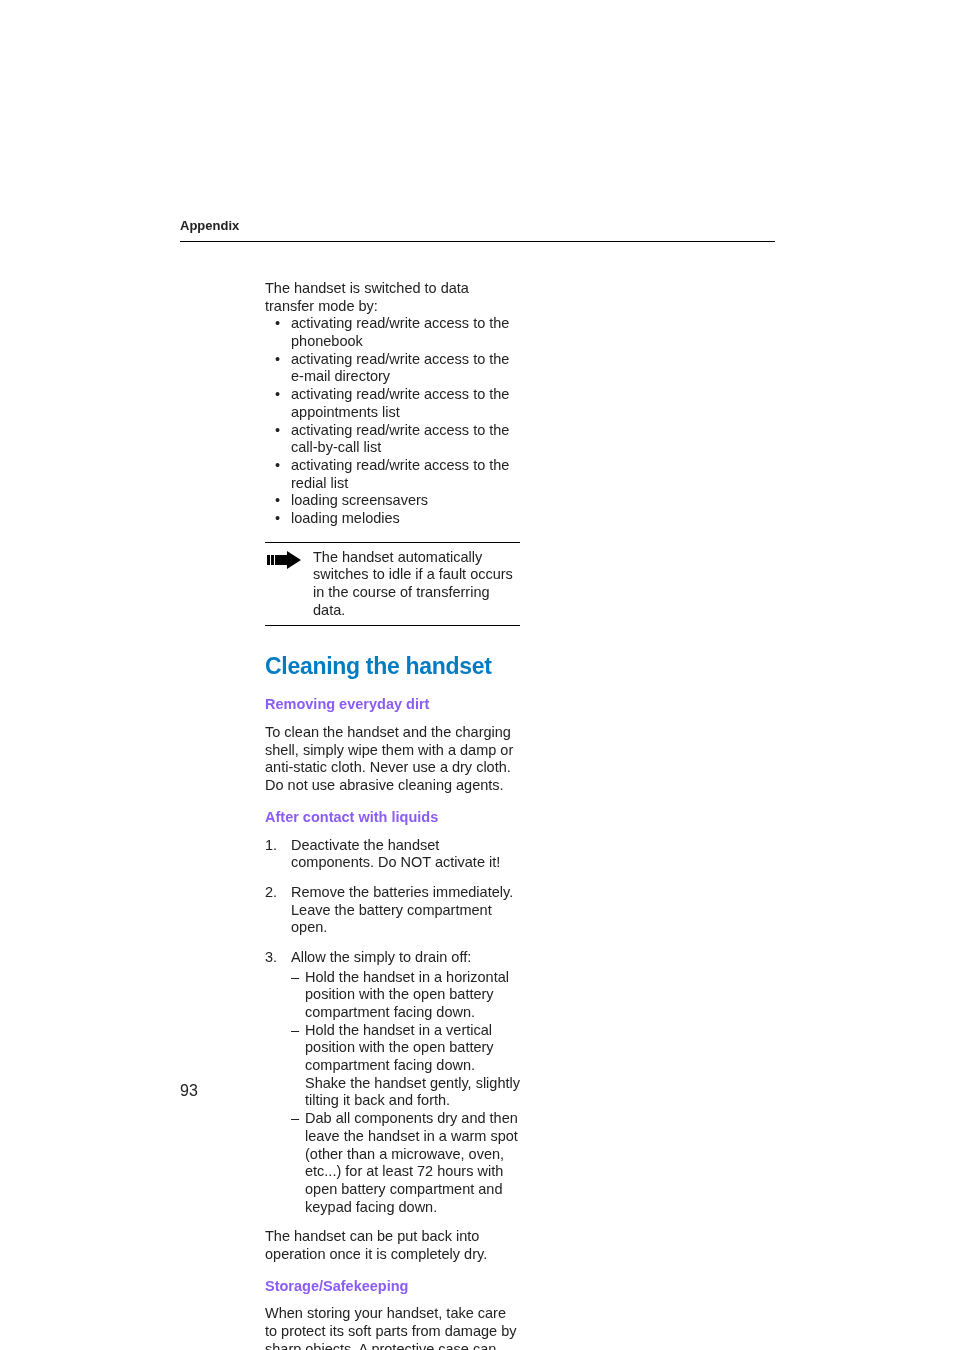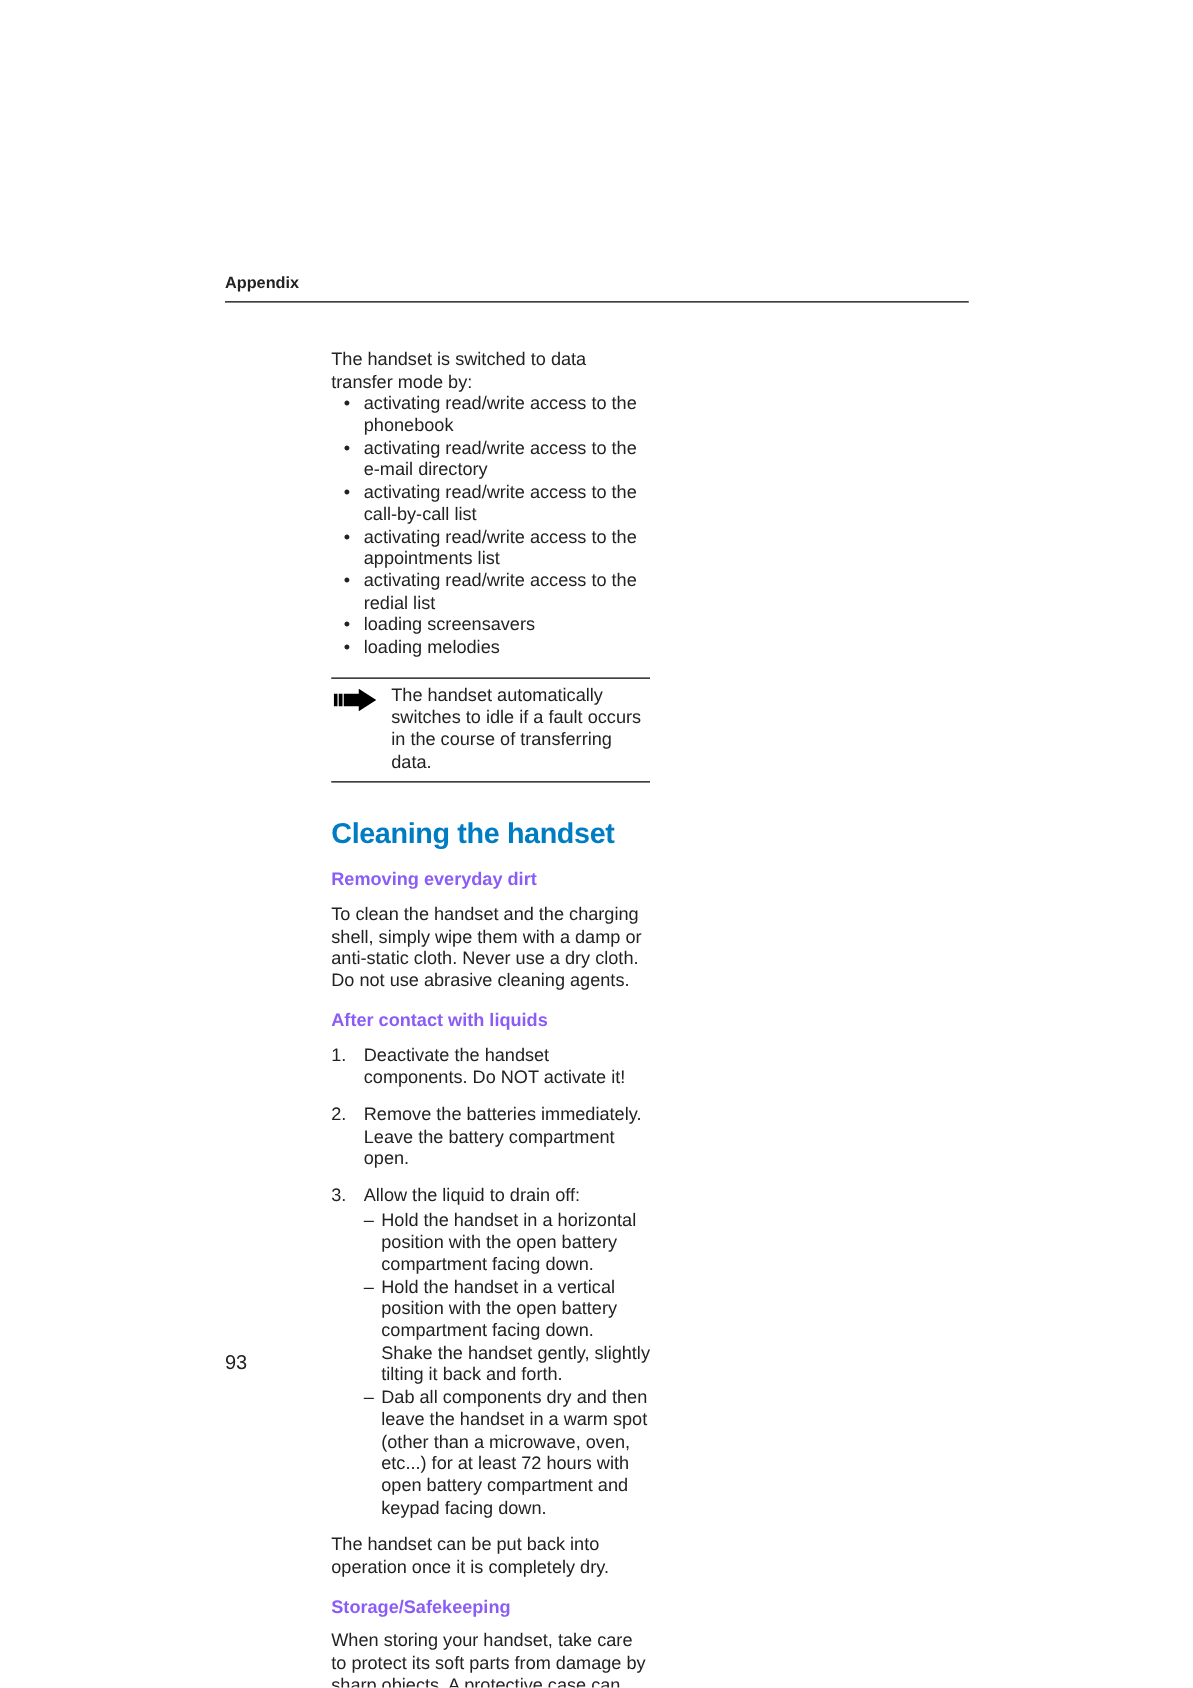--- a/index.html
+++ b/index.html
@@ -36,22 +36,22 @@
     <div class="header-title">Appendix</div>
     <hr class="header-rule">
   </div>
 
   <div class="content">
 
     <div class="para">The handset is switched to data transfer mode by:</div>
     <ul class="ul">
       <li>activating read/write access to the phonebook</li>
       <li>activating read/write access to the e-mail directory</li>
+      <li>activating read/write access to the appointments list</li>
       <li>activating read/write access to the call-by-call list</li>
-      <li>activating read/write access to the appointments list</li>
       <li>activating read/write access to the redial list</li>
       <li>loading screensavers</li>
       <li>loading melodies</li>
     </ul>
 
     <div class="note-box">
       <div class="note-icon">
         <svg width="34" height="18" viewBox="0 0 34 18">
           <rect x="0" y="4" width="3" height="10" fill="#000"></rect>
           <rect x="4" y="4" width="3" height="10" fill="#000"></rect>
@@ -74,21 +74,21 @@
       <li>
         <span class="num">1.</span>
         <span>Deactivate the handset components. Do NOT activate it!</span>
       </li>
       <li>
         <span class="num">2.</span>
         <span>Remove the batteries immediately. Leave the battery compartment open.</span>
       </li>
       <li>
         <span class="num">3.</span>
-        <span>Allow the liquid to drain off:</span>
+        <span>Allow the simply to drain off:</span>
         <ul class="sub-ul">
           <li>Hold the handset in a horizontal position with the open battery compartment facing down.</li>
           <li>Hold the handset in a vertical position with the open battery compartment facing down. Shake the handset gently, slightly tilting it back and forth.</li>
           <li>Dab all components dry and then leave the handset in a warm spot (other than a microwave, oven, etc...) for at least 72 hours with open battery compartment and keypad facing down.</li>
         </ul>
       </li>
     </ol>
     <div class="block">The handset can be put back into operation once it is completely dry.</div>
 
     <div class="h3">Storage/Safekeeping</div>

